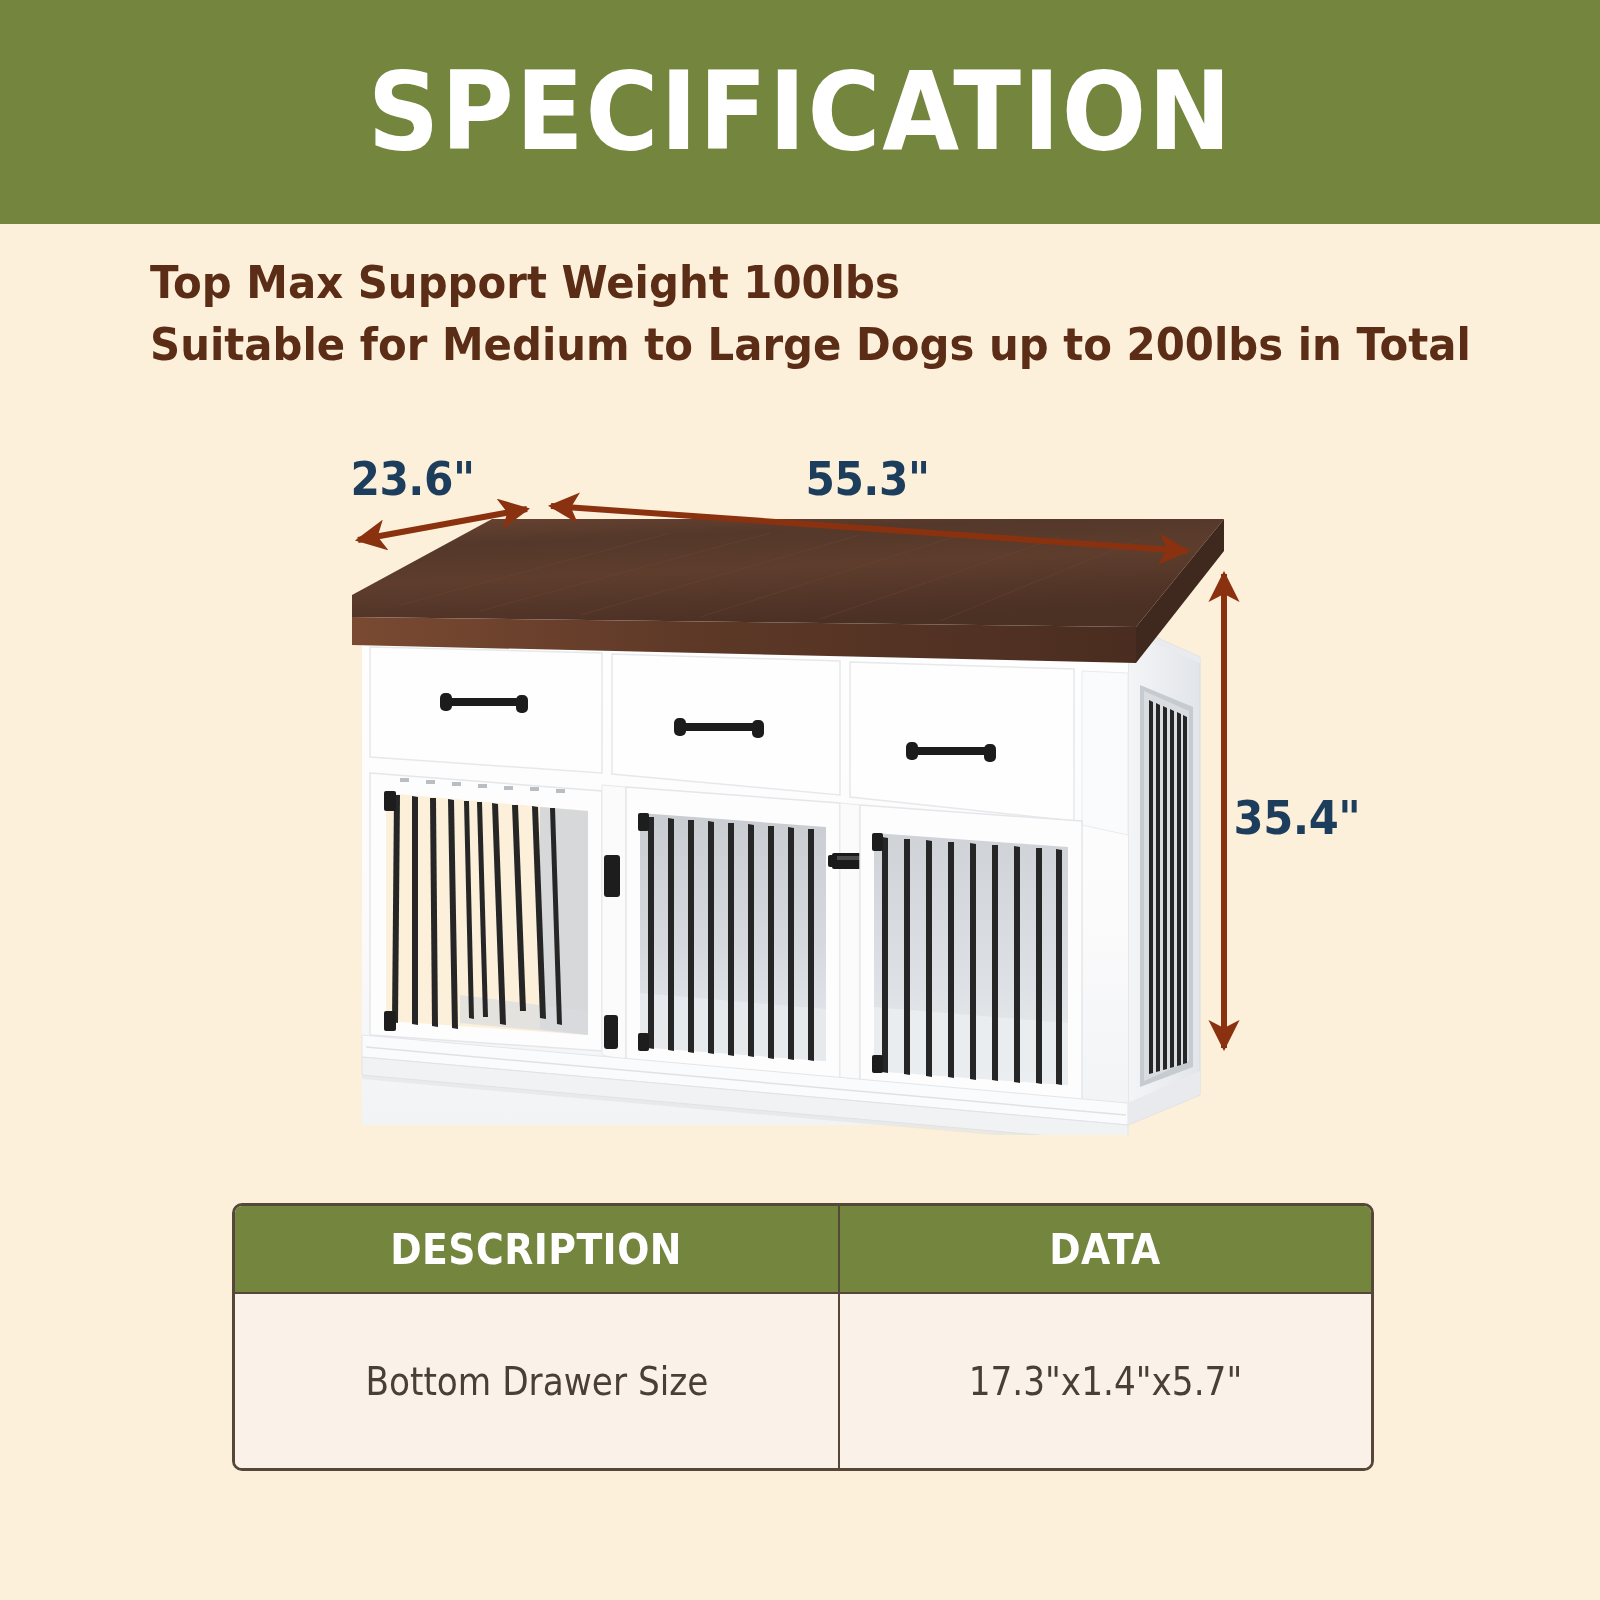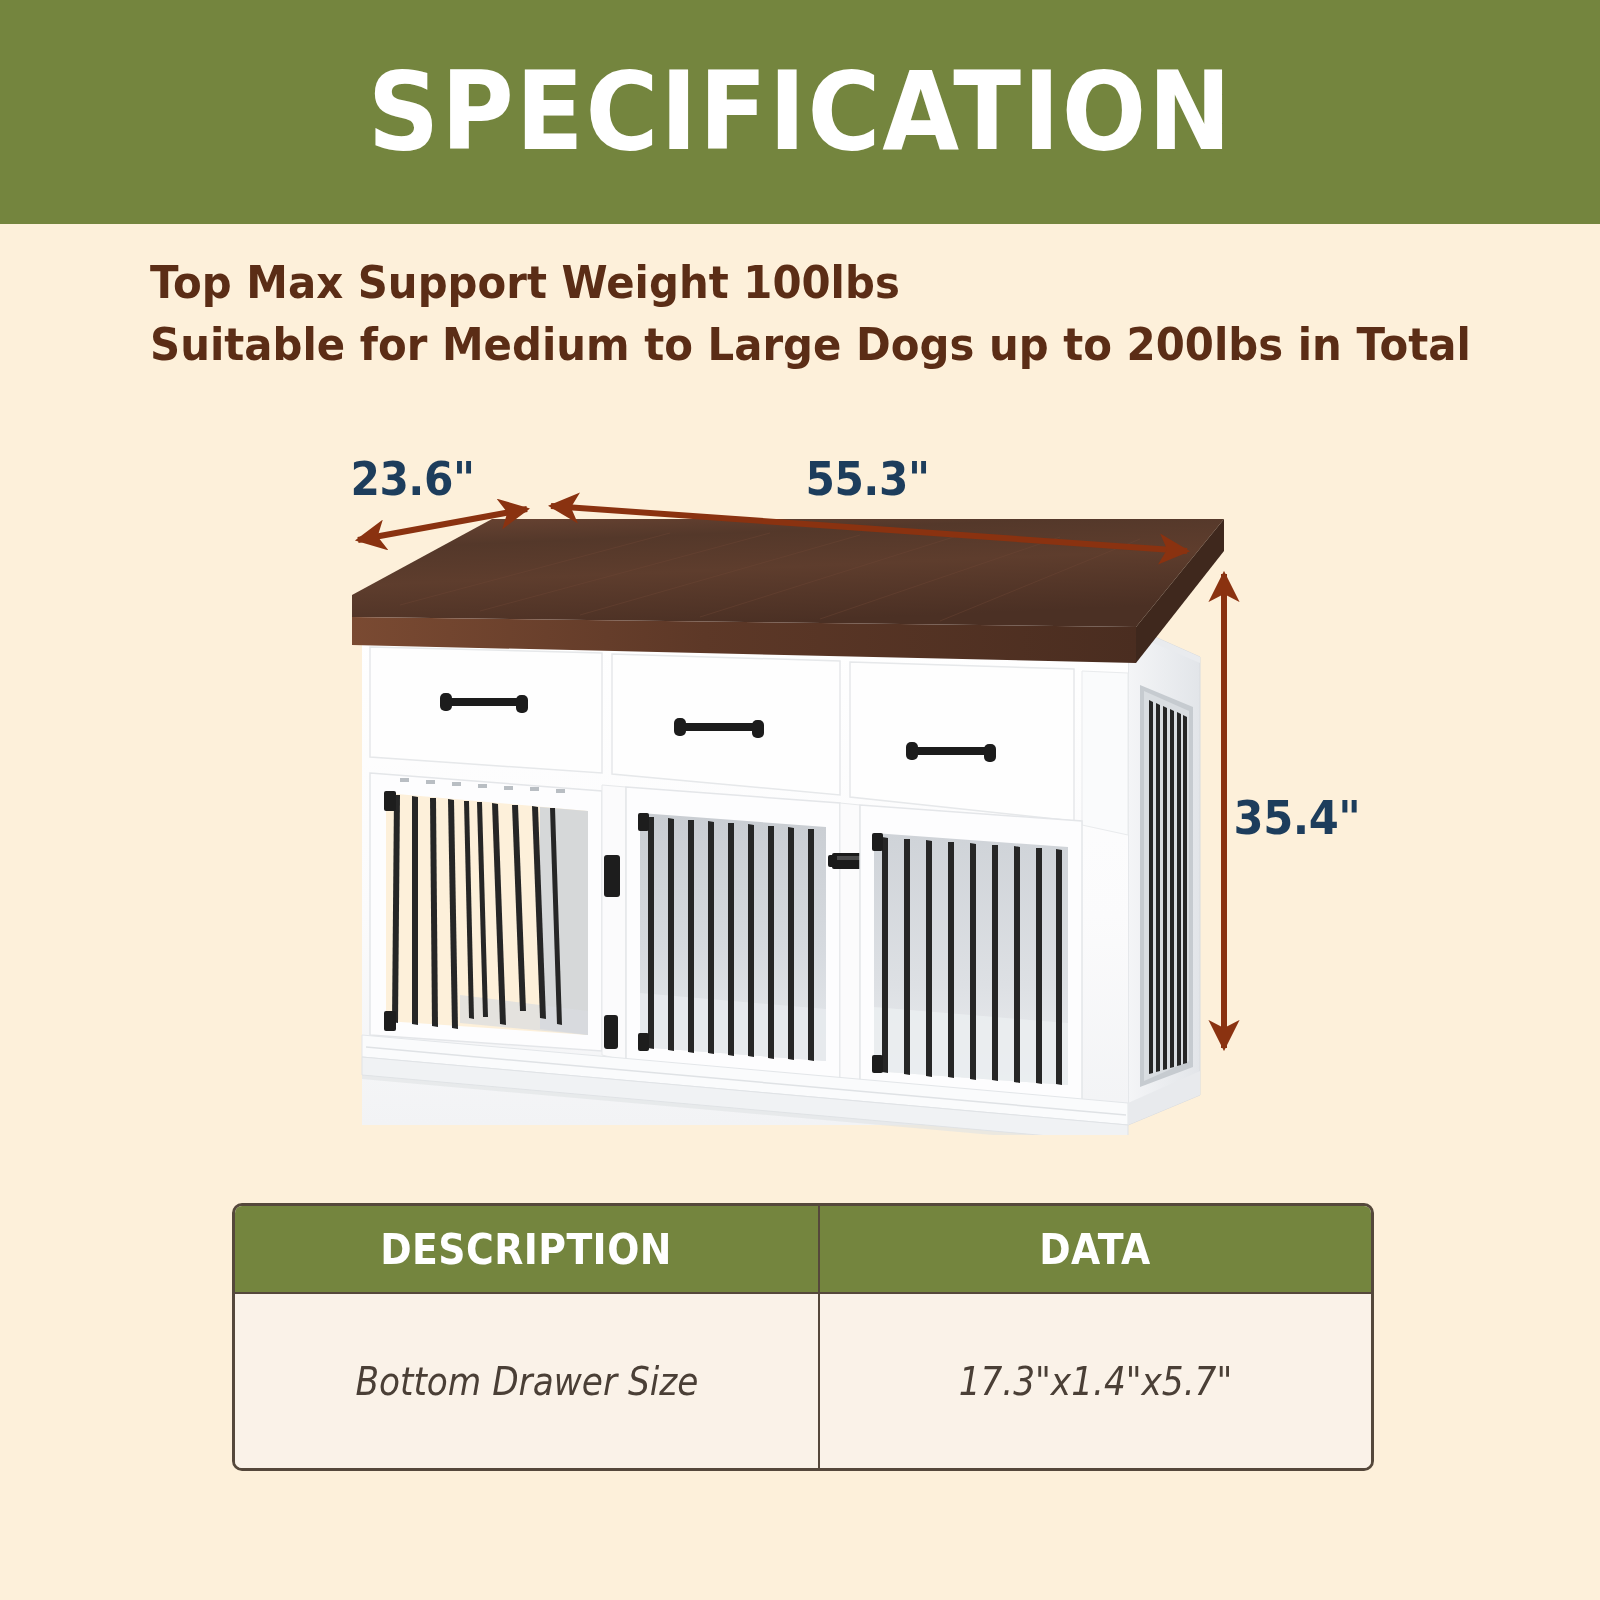--- a/index.html
+++ b/index.html
@@ -101,21 +101,21 @@
   }
   .spec-table table {
     border-collapse: collapse;
     width: 100%;
     height: 100%;
     table-layout: fixed;
   }
   .spec-table th,
   .spec-table td {
     border: 2px solid #55483b;
-    padding: 6px;
+    padding: 16px;
     text-align: center;
     vertical-align: middle;
   }
   .spec-table th:first-child, .spec-table td:first-child { width: 571px; }
   .spec-table thead tr { height: 87px; }
   .spec-table tbody tr { height: 89px; }
   .spec-table thead th {
     background: #74853e;
     color: #ffffff;
     font-family: "DejaVu Sans", sans-serif;
@@ -129,21 +129,21 @@
     color: #4a3f36;
     font-family: "DejaVu Sans", sans-serif;
     font-size: 39px;
     font-weight: normal;
   }
   .spec-table tbody td span { display: inline-block; transform: scaleX(0.88); }
   
   .spec-table tr > *:first-child { border-left: none; }
   .spec-table tr > *:last-child { border-right: none; }
   .spec-table thead tr > * { border-top: none; }
-  .spec-table tbody tr:last-child > * { border-bottom: none; font-style: italic; }
+  .spec-table tbody tr:last-child > * { border-bottom: none; }
 </style>
 </head>
 <body>
 
 <div class="header-band">
   <div class="header-title">SPECIFICATION</div>
 </div>
 
 <div class="intro">
   <div>Top Max Support Weight 100lbs</div>

